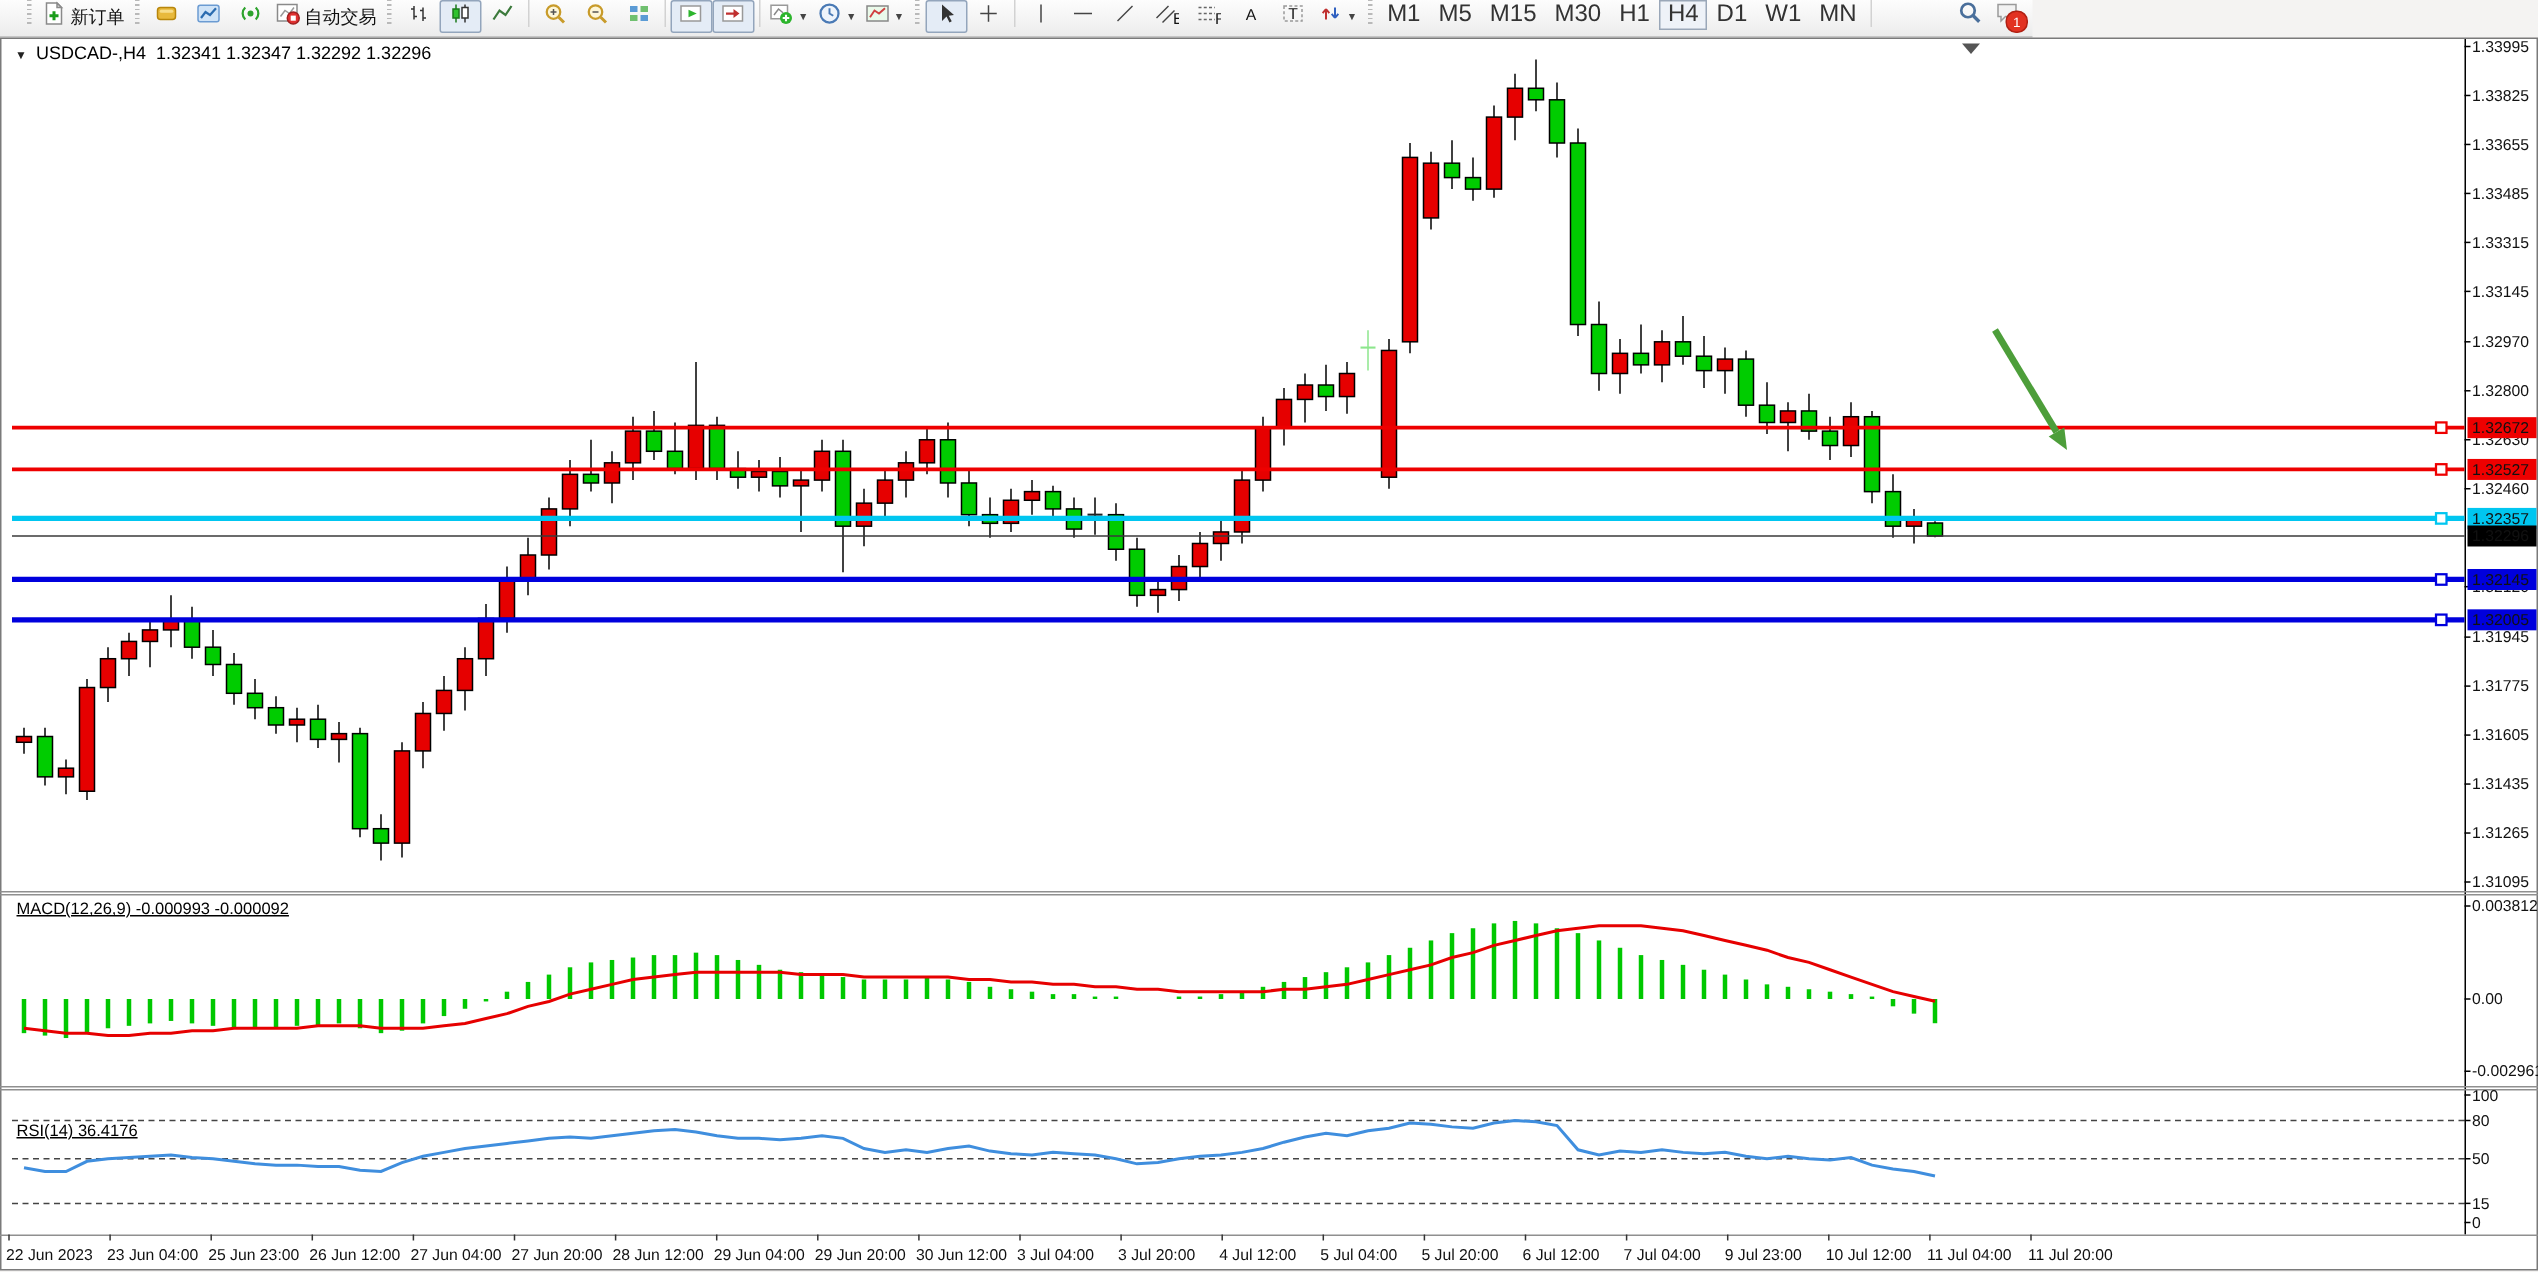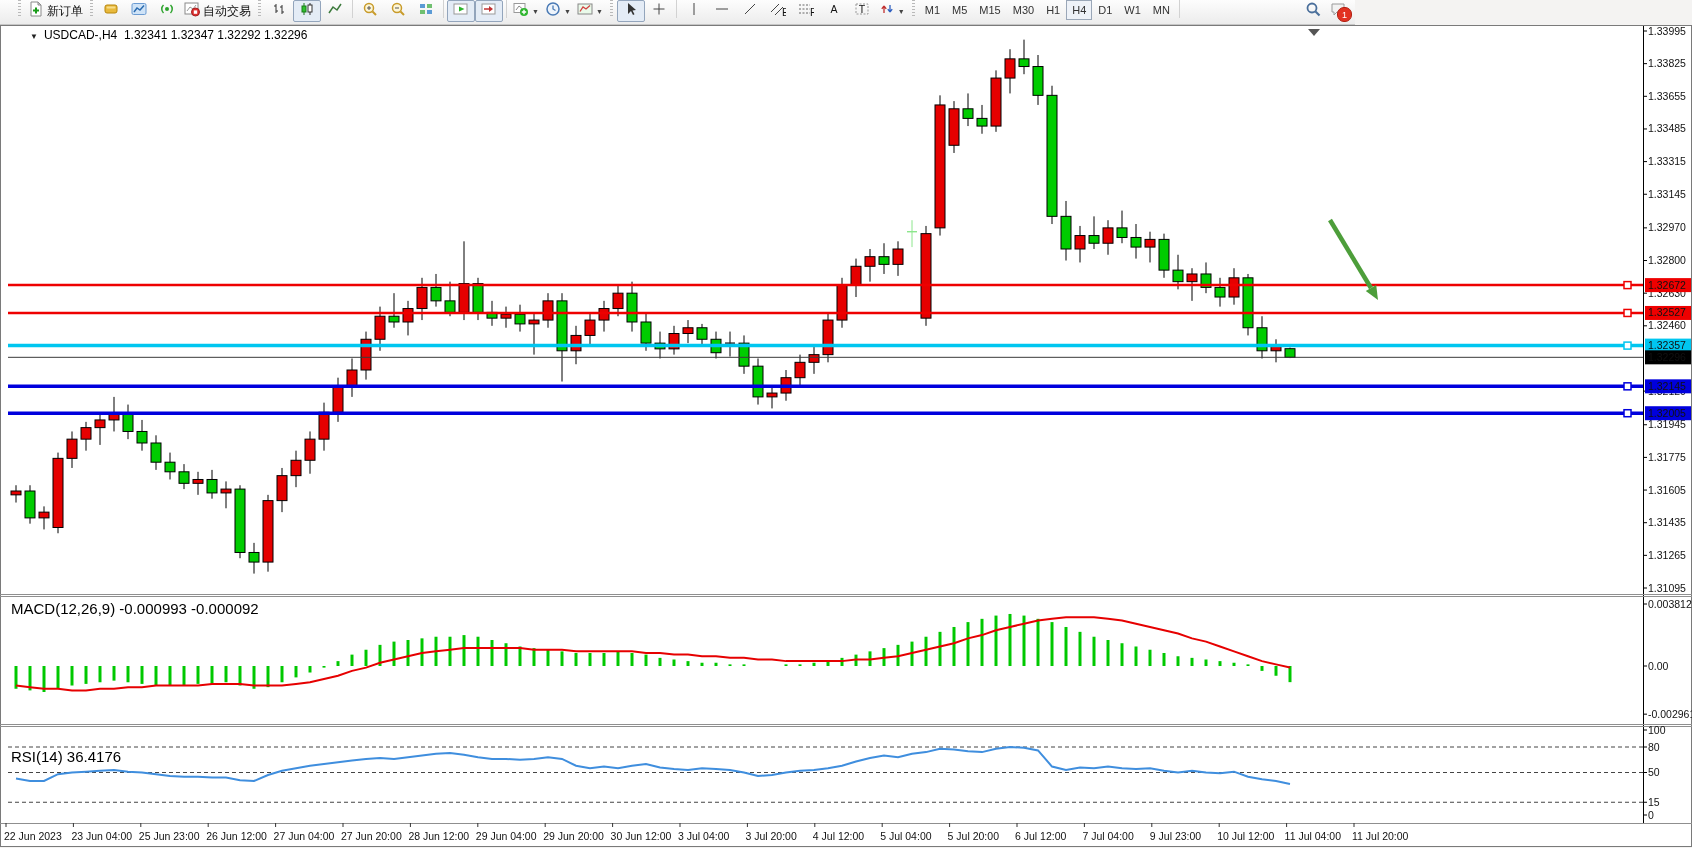--- a/index.html
+++ b/index.html
@@ -10,33 +10,33 @@
     background:linear-gradient(#fdfdfd,#ececec);border-bottom:1px solid #c6c6c6;
     display:flex;align-items:flex-start;padding-left:14px;box-sizing:border-box;}
   .grip{width:3px;height:16px;margin:0 4px;
     background-image:repeating-linear-gradient(#b9b9b9 0 1px,transparent 1px 3px);}
   .vsep{width:1px;height:18px;background:#d2d2d2;margin:0 3px;}
   .tbtn{height:20px;min-width:22px;display:flex;align-items:center;justify-content:center;
     border:1px solid transparent;border-radius:2px;padding:0 2px;cursor:default;gap:2px;}
   .tbtn.pressed{border:1px solid #93a5bc;background:#e4ecf6;}
   .tbtn .lbl{font-size:12px;color:#111;white-space:nowrap;}
   .caret{font-size:7px;color:#444;margin-left:1px;}
-  .tf{font-size:11px;color:#333;padding:0 5px;height:18px;display:flex;align-items:center;
+  .tf{font-size:16px;color:#333;padding:0 5px;height:18px;display:flex;align-items:center;
       border:1px solid transparent;}
   .tf.pressed{border:1px solid #9aa7b8;background:#eef2f8;}
   .tbright{margin-left:auto;display:flex;align-items:center;margin-right:6px;}
   .chatwrap{position:relative;width:22px;height:20px;display:flex;align-items:center;justify-content:center;}
   .badge{position:absolute;left:10px;top:6px;min-width:13px;height:13px;border-radius:7px;
     background:#e23222;color:#fff;font-size:9px;display:flex;align-items:center;justify-content:center;
     border:1px solid #b02012;}
   
   #chart-svg{position:absolute;left:0;top:0;}
   svg text{font-family:"Liberation Sans",sans-serif;font-size:10.5px;fill:#111;}
-  .overlay{position:absolute;font-size:12px;color:#000;white-space:nowrap;z-index:5;margin-left:20px;}
-  .paneLabel{position:absolute;font-size:15px;color:#000;white-space:nowrap;z-index:5;}
+  .overlay{position:absolute;font-size:12px;color:#000;white-space:nowrap;z-index:5;}
+  .paneLabel{position:absolute;font-size:11px;color:#000;white-space:nowrap;z-index:5;text-decoration:underline;}
   .tri{font-size:8px;margin-right:6px;color:#222;}
 </style>
 </head>
 <body>
 
 <div class="toolbar">
   <div class="grip"></div>
 
   <div class="tbtn">
     <span><svg width="17" height="16">

